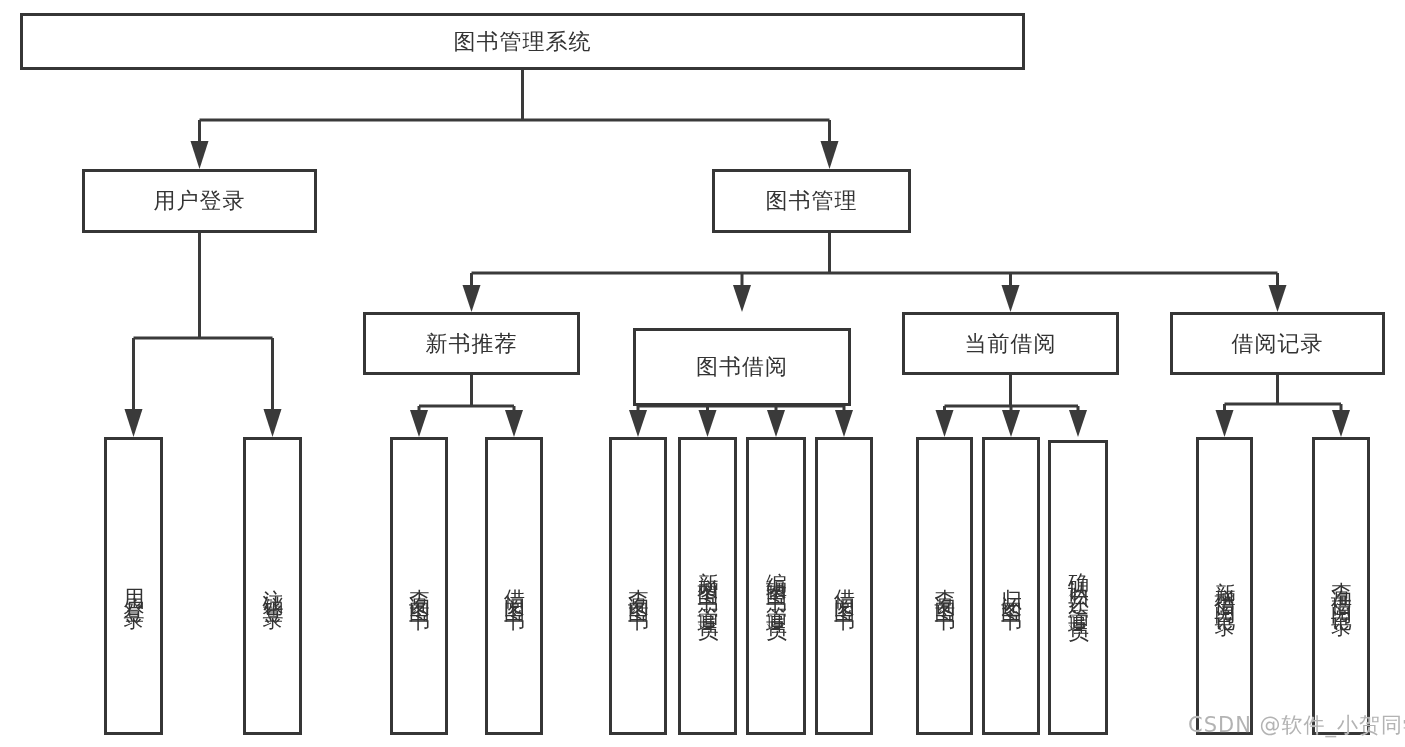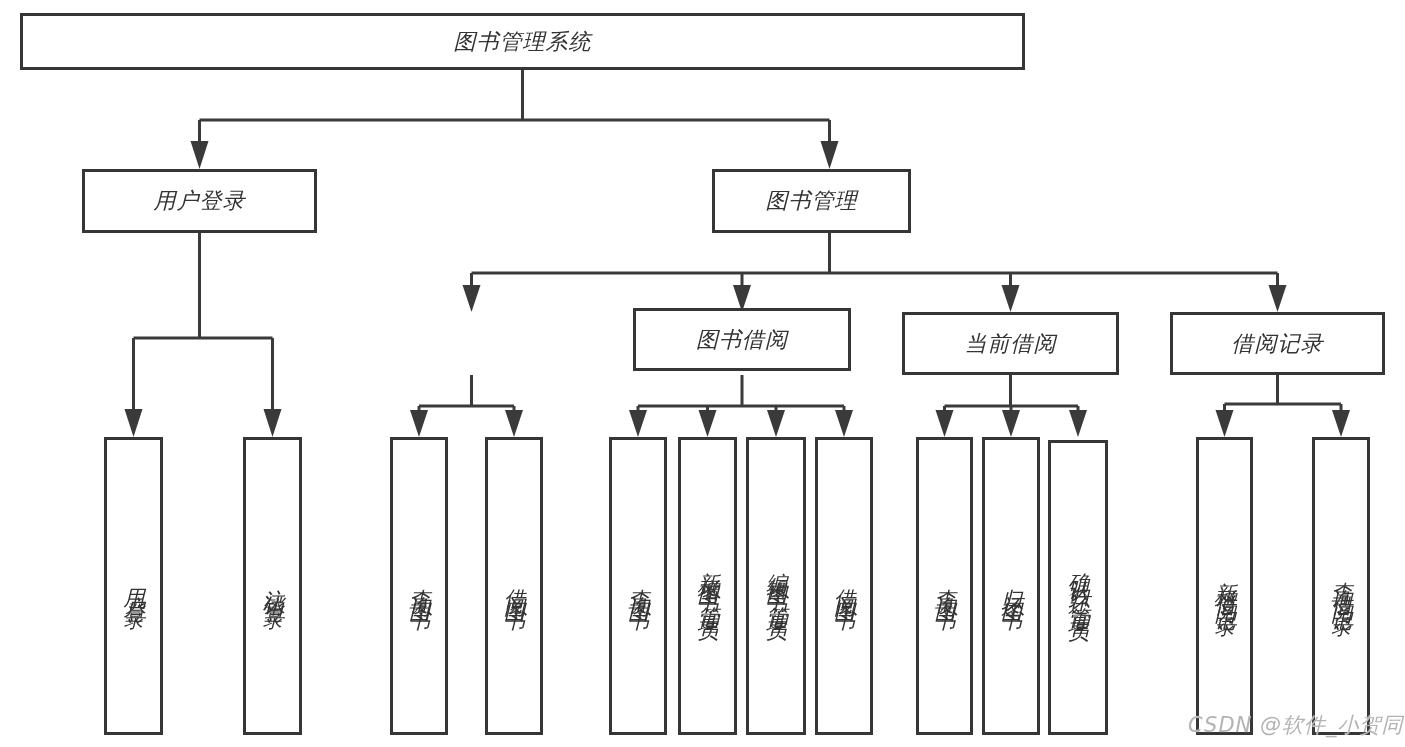--- a/index.html
+++ b/index.html
@@ -3,21 +3,20 @@
 <meta charset="utf-8">
 <style>
   html, body { margin: 0; padding: 0; background: #ffffff; }
   #stage {
     position: relative;
     width: 1405px;
     height: 747px;
     background: #ffffff;
     font-family: "DejaVu Sans", "Liberation Sans", sans-serif;
     overflow: hidden;
-    font-style: italic;
   }
   #connectors {
     position: absolute;
     left: 0; top: 0;
     width: 1405px; height: 747px;
     z-index: 1;
   }
   .node {
     position: absolute;
     box-sizing: border-box;
@@ -127,21 +126,24 @@
     <span class="h-label">图书管理系统</span>
   </div>
 
   <div class="node" style="left:82px; top:169px; width:235px; height:64px;">
     <span class="h-label">用户登录</span>
   </div>
   <div class="node" style="left:712px; top:169px; width:199px; height:64px;">
     <span class="h-label">图书管理</span>
   </div>
 
-  <div class="node" style="left:633px; top:308px; width:218px; height:63px;">
+  <div class="node" style="left:363px; top:312px; width:217px; height:63px;">
+    <span class="h-label">新书推荐</span>
+  </div>
+  <div class="node" style="left:633px; top:328px; width:218px; height:78px;">
     <span class="h-label">图书借阅</span>
   </div>
   <div class="node" style="left:1170px; top:312px; width:215px; height:63px;">
     <span class="h-label">借阅记录</span>
   </div>
   <div class="node" style="left:902px; top:312px; width:217px; height:63px;">
     <span class="h-label">当前借阅</span>
   </div>
 
   <div class="node" style="left:104px; top:437px; width:59px; height:298px;">

